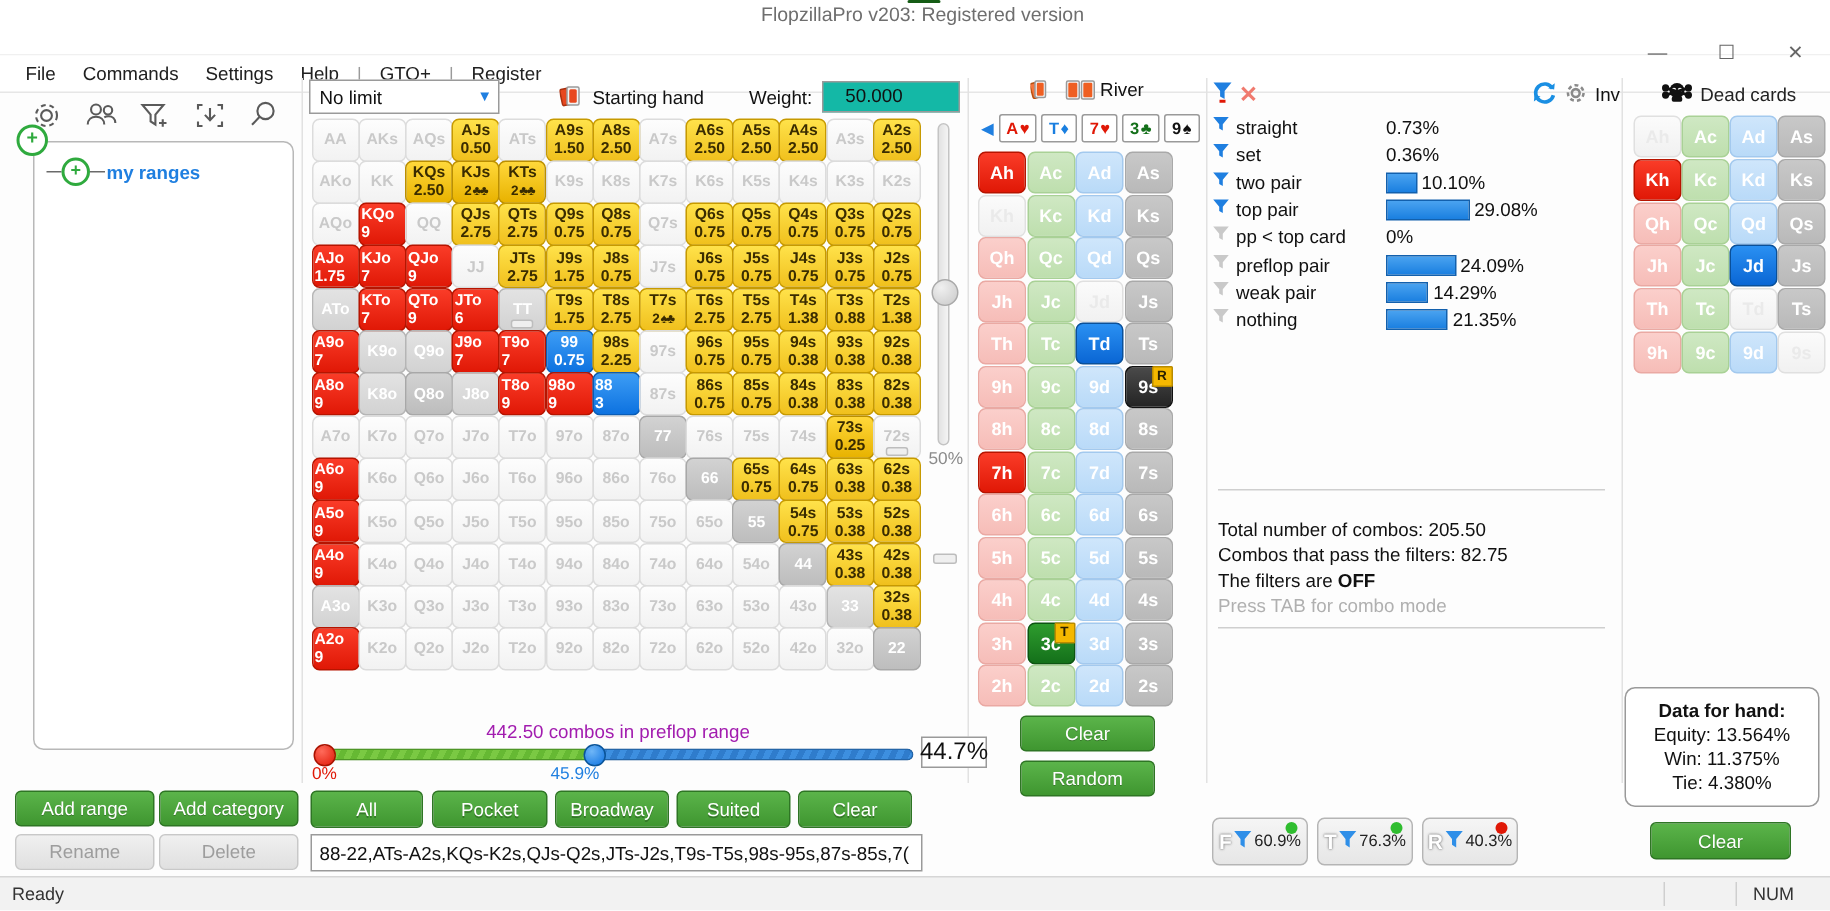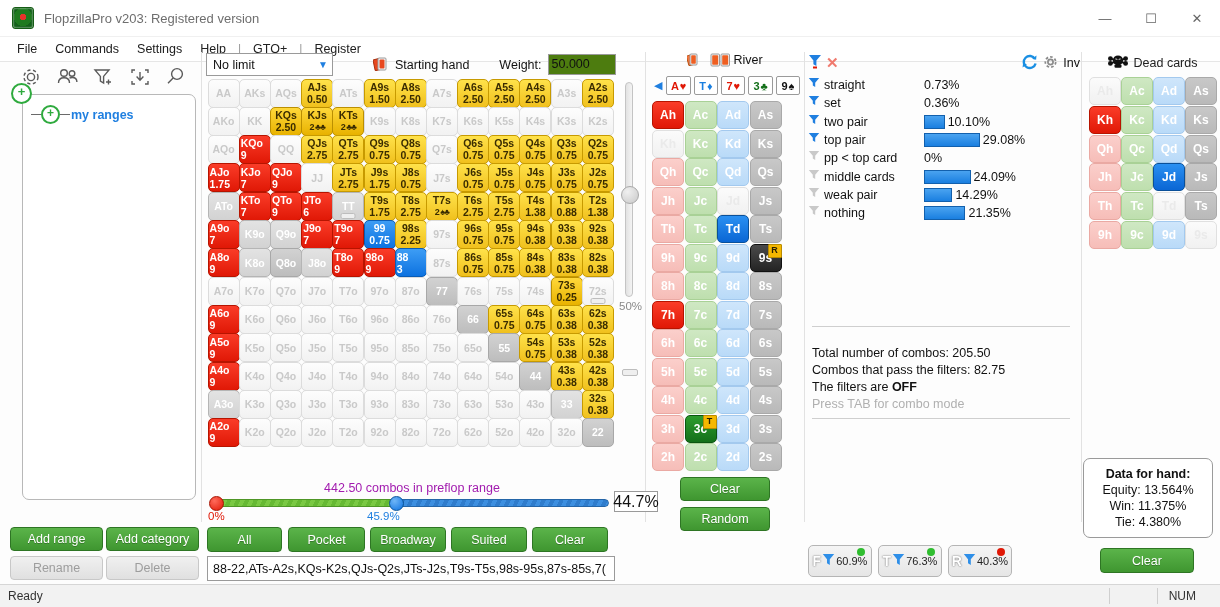--- a/index.html
+++ b/index.html
@@ -5,21 +5,21 @@
   html,body{margin:0;padding:0;}
   body{
     width:1220px;height:607px;overflow:hidden;
     font-family:"Liberation Sans",sans-serif;
     font-size:12px;color:#222;background:#fff;
     -webkit-font-smoothing:antialiased;
   }
   .app{position:relative;width:1220px;height:607px;background:#fdfdfd;}
 
   
-  .titlebar{height:36px;background:#fff;border-bottom:1px solid #f0f0f0;display:flex;align-items:center;}
+  .titlebar{height:36px;background:#fff;border-bottom:1px solid #f0f0f0;display:flex;align-items:center;flex-direction:column;}
   .tb-icon{width:20px;height:20px;margin-left:12px;border-radius:3px;
     background:radial-gradient(circle at 50% 45%,#e8322a 0 22%,#1f7a1f 23% 60%,#14611a 61% 100%);
     border:1px solid #155c15;box-shadow:inset 0 0 2px #fff;}
   .tb-title{margin-left:10px;color:#6e6e6e;font-size:13px;}
   .tb-btns{margin-left:auto;display:flex;}
   .tb-btn{width:46px;height:34px;display:flex;align-items:center;justify-content:center;color:#666;font-size:13px;}
 
   
   .menubar{height:24px;display:flex;align-items:center;padding-left:8px;background:#fff;border-bottom:1px solid #e6e6e6;}
   .menu-item{padding:3px 9px;font-size:12.5px;color:#202020;}
@@ -41,22 +41,22 @@
   .tn-label{color:#1f7fe0;font-weight:bold;font-size:12.5px;margin-left:1px;}
 
   
   .rc-wrap{position:absolute;left:206px;top:53px;display:flex;align-items:center;gap:6px;width:455px;}
   .combo{width:115px;height:21px;border:1px solid #9a9a9a;background:#fff;display:flex;align-items:center;
     justify-content:space-between;padding:0 4px 0 6px;font-size:12.5px;color:#111;}
   .combo .caret{color:#1f7fe0;font-size:10px;}
   .sh-badge{display:flex;align-items:center;gap:5px;margin-left:34px;}
   .cardsicon{width:17px;height:17px;position:relative;}
   .weight-lbl{margin-left:24px;color:#111;font-size:12.5px;}
-  .weight-in{width:60px;height:19px;border:1px solid #9a9a9a;background:#4d7c0f;font-size:12.5px;
-    padding:0 3px;color:#111;line-height:19px;overflow:hidden;white-space:nowrap;}
+  .weight-in{width:60px;height:19px;border:1px solid #9a9a9a;background:#14b8a6;font-size:12.5px;
+    padding:0 15px;color:#111;line-height:19px;overflow:hidden;white-space:nowrap;}
 
   
   .matrix{position:absolute;left:207px;top:78px;display:grid;
     grid-template-columns:repeat(13,31.2px);grid-auto-rows:28.3px;gap:0px;}
   .cell{width:30px;height:27px;margin:0.6px;border-radius:5px;position:relative;
     display:flex;flex-direction:column;align-items:center;justify-content:center;
     font-size:10.5px;line-height:10.5px;font-weight:bold;overflow:hidden;}
   .cell .t{width:100%;text-align:center;}
   .cell .b{width:100%;text-align:center;margin-top:1.5px;font-weight:bold;}
   .c-empty{background:linear-gradient(#fdfdfd,#f2f2f2);border:1px solid #dcdcdc;color:#c9c9c9;}
@@ -1192,21 +1192,21 @@
           </div>
           <div class="sp-val">
             <span>0%</span>
           </div>
         </div>
         <div class="sp-row">
           <div class="sp-name">
             <span><svg width="12" height="13" viewBox="0 0 12 13">
                 <path d="M0.8 1h10.4l-4 4.8V10L4.8 8.6V5.8z" fill="#c9c9c9"></path>
               </svg></span>
-            <span>middle cards</span>
+            <span>preflop pair</span>
           </div>
           <div class="sp-val">
             <div class="sp-bar" style="width: 44.5665px;"></div>
             <span>24.09%</span>
           </div>
         </div>
         <div class="sp-row">
           <div class="sp-name">
             <span><svg width="12" height="13" viewBox="0 0 12 13">
                 <path d="M0.8 1h10.4l-4 4.8V10L4.8 8.6V5.8z" fill="#c9c9c9"></path>

